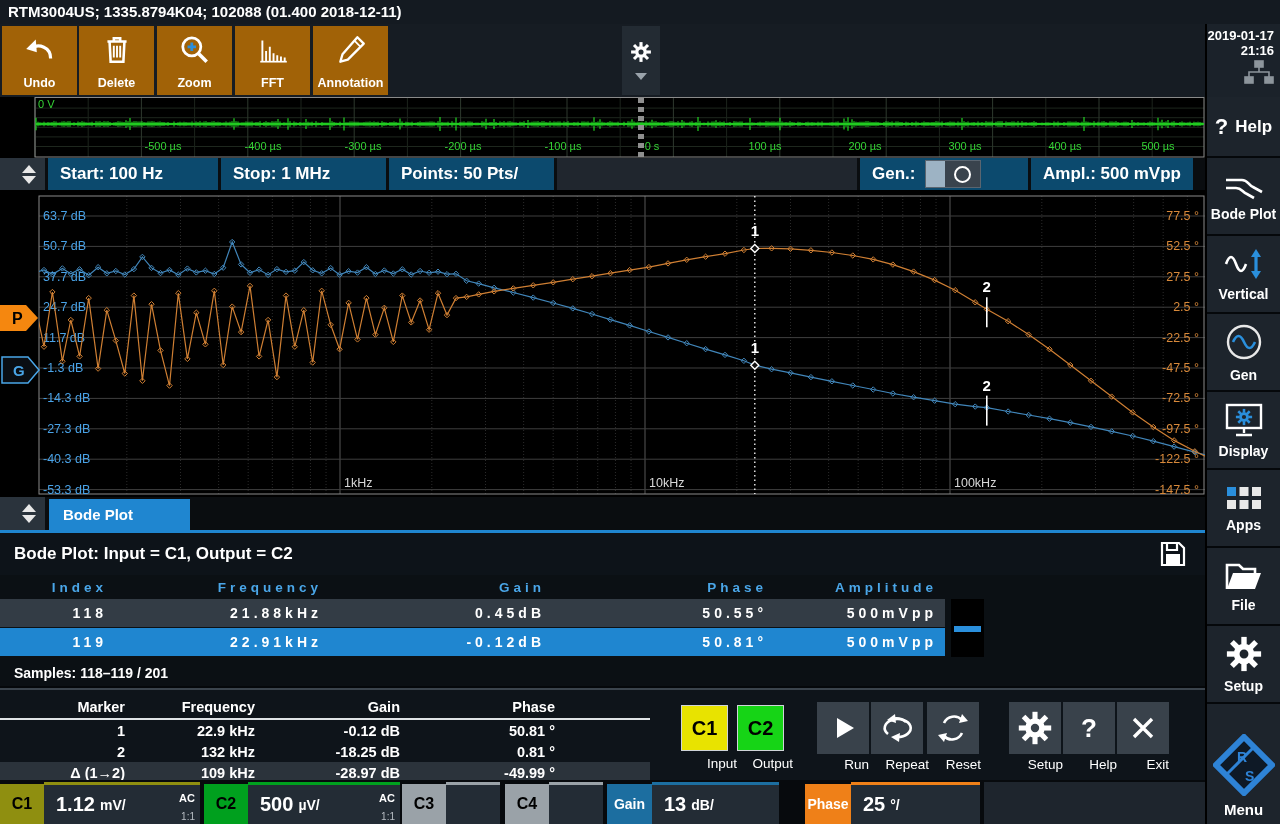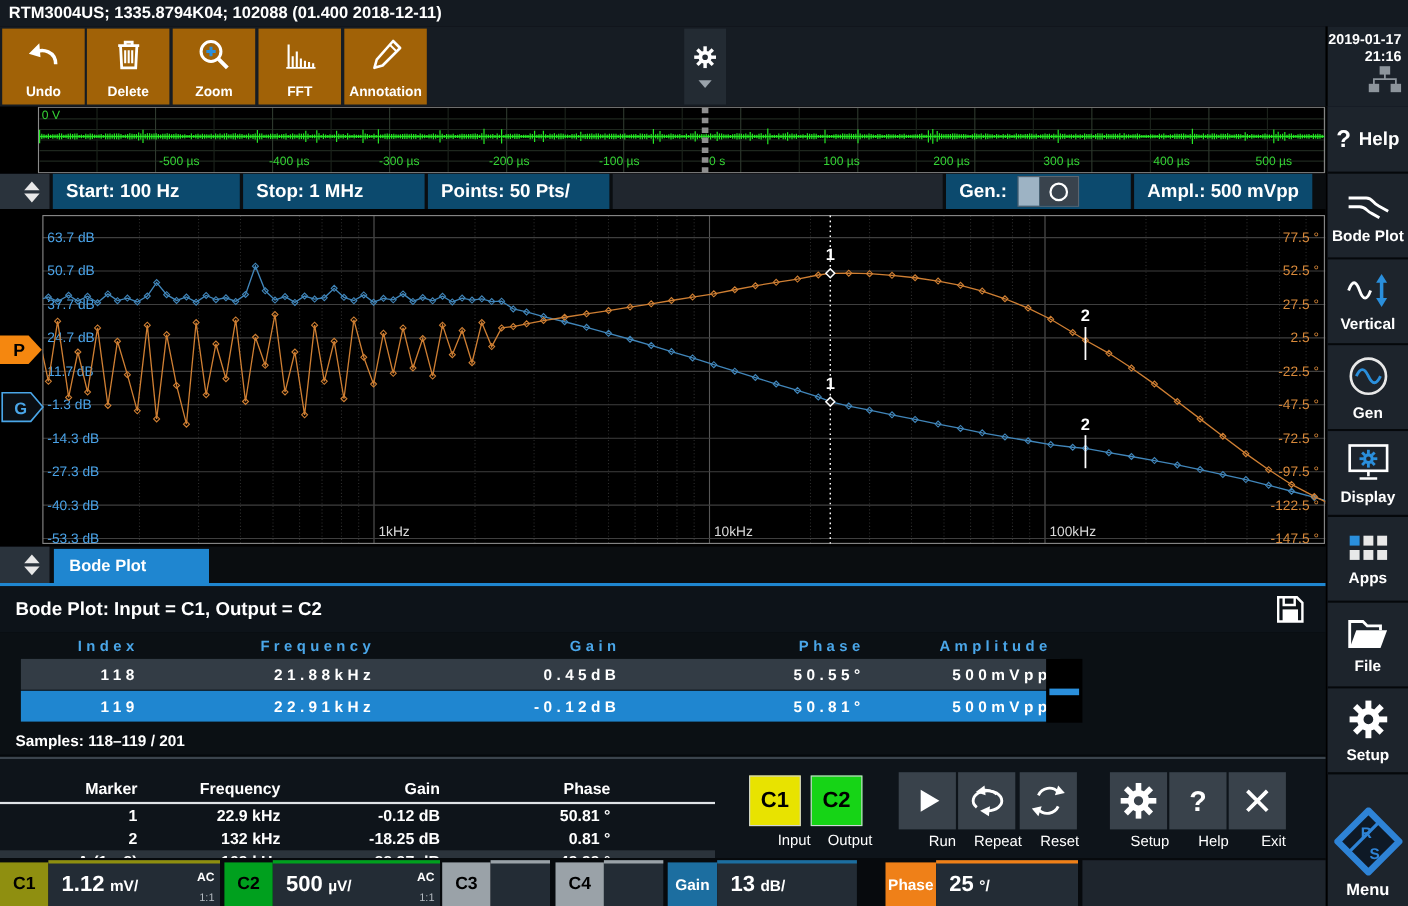--- a/index.html
+++ b/index.html
@@ -40,21 +40,21 @@
   #tabrow{left:0;top:497px;width:1205px;height:36px;background:#0a0d10;}
   #tab{position:absolute;left:49px;top:2px;width:141px;height:32px;background:#1f86d0;font-size:15px;
        font-weight:bold;line-height:32px;padding-left:14px;box-sizing:border-box;}
   #tabline{position:absolute;left:0;top:33px;width:1205px;height:3px;background:#1f86d0;}
   
   #resultheader{left:0;top:533px;width:1205px;height:42px;background:#0d1319;font-size:17px;font-weight:bold;
                 line-height:42px;padding-left:14px;box-sizing:border-box;}
   #saveicon{position:absolute;right:12px;top:4px;width:40px;height:34px;display:flex;align-items:center;justify-content:center;}
   
   #tablearea{left:0;top:575px;width:1205px;height:85px;background:#0b1014;}
-  .rgrid{display:grid;grid-template-columns:135px 195px 225px 220px 170px;align-items:center;margin-left:19px;}
+  .rgrid{display:grid;grid-template-columns:135px 195px 225px 220px 170px;align-items:center;}
   .rgrid span{text-align:right;}
   .rgrid span:nth-child(1){padding-right:28px;}
   .rgrid span:nth-child(2){padding-right:8px;}
   .rgrid span:nth-child(3){padding-right:10px;}
   .rgrid span:nth-child(4){padding-right:8px;}
   .rgrid span:nth-child(5){padding-right:8px;}
   #thead{height:24px;color:#4aa6e8;font-size:13.5px;font-weight:bold;letter-spacing:4px;}
   .rrow{height:28px;font-size:14px;font-weight:bold;letter-spacing:4px;width:945px;}
   .rowA{background:#333c45;margin-bottom:1px;}
   .rowB{background:#1f86d0;}
@@ -467,21 +467,21 @@
     <div id="scrolltrack">
       <div id="scrollhandle"></div>
     </div>
   </div>
 
   <div class="abs" id="samples">
     <span>Samples:  118–119 / 201</span>
   </div>
 
   <div class="abs" id="markerpanel">
-    <div style="padding-top:16px">
+    <div style="padding-top:5px">
       <div class="mgrid" id="mhead">
         <span>Marker</span>
         <span>Frequency</span>
         <span>Gain</span>
         <span>Phase</span>
       </div>
       <div class="mgrid mrow">
         <span>1</span>
         <span>22.9 kHz</span>
         <span>-0.12 dB</span>

